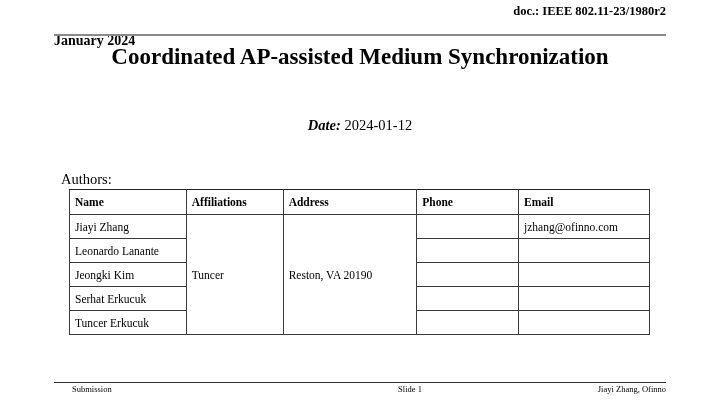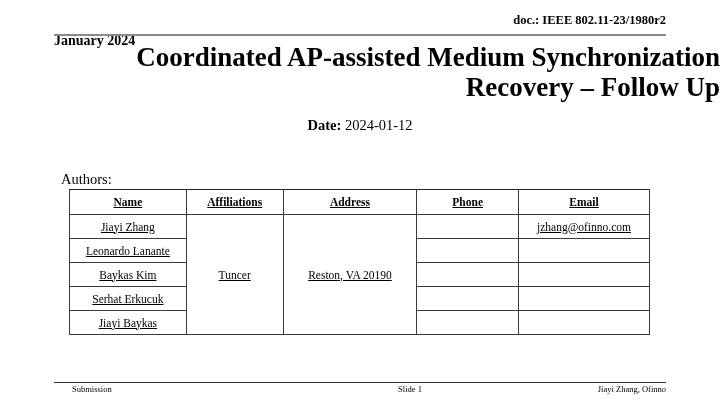--- a/index.html
+++ b/index.html
@@ -18,73 +18,72 @@
     .hdr-left {
       position: absolute;
       left: 54px;
       top: 33px;
       font-size: 14px;
       font-weight: bold;
     }
     .hdr-right {
       position: absolute;
       right: 54px;
-      top: 13px;
+      top: 4px;
       font-size: 12.5px;
       font-weight: bold;
     }
     .hdr-rule {
       position: absolute;
       left: 54px;
       top: 34px;
       width: 612px;
       height: 0;
       border-top: 2px solid #8a8a8a;
     }
     .title {
       position: absolute;
       left: 0;
       width: 720px;
       top: 42px;
-      text-align: right;
-      font-size: 27px;
+      text-align: center;
+      font-size: 23px;
       font-weight: bold;
       line-height: 30px;
     }
     .date {
       position: absolute;
       left: 0;
       width: 720px;
       top: 117px;
       text-align: center;
       font-size: 14.5px;
     }
-    .date b { font-weight: bold; }
+    .date b { font-weight: bold; font-style: italic; }
     .authors-label {
       position: absolute;
       left: 61px;
       top: 152px;
       font-size: 14.5px;
       margin-top: 19px;
     }
     table.authors {
       position: absolute;
       left: 69px;
       top: 189px;
       width: 581px;
       border-collapse: collapse;
       font-size: 11.5px;
     }
     table.authors td, table.authors th {
       border: 1px solid #3a3a3a;
       padding: 0 5px;
       height: 23px;
-      text-align: center;
+      text-align: left;
       vertical-align: middle;
-      text-decoration: underline;
     }
     table.authors th {
       font-weight: bold;
       height: 24px;
     }
     table.authors tr.header-row th { border-top: 1.5px solid #222; }
     .col-name { width: 106px; }
     .col-aff { width: 86px; }
     .col-addr { width: 123px; margin-left: 23px; }
     .col-phone { width: 91px; margin-left: 20px; }
@@ -107,21 +106,20 @@
   </style>
 </head>
 <body>
 
 <div class="hdr-left">January 2024</div>
 <div class="hdr-right">doc.: IEEE 802.11-23/1980r2</div>
 <div class="hdr-rule"></div>
 
 <div class="title">
   <div>Coordinated AP-assisted Medium Synchronization</div>
-  <div>Recovery – Follow Up</div>
 </div>
 
 <div class="date">
   <b>Date:</b>
   <span>2024-01-12</span>
 </div>
 
 <div class="authors-label">Authors:</div>
 
 <table class="authors">
@@ -139,31 +137,31 @@
     <td rowspan="5">Reston, VA 20190</td>
     <td></td>
     <td>jzhang@ofinno.com</td>
   </tr>
   <tr>
     <td>Leonardo Lanante</td>
     <td></td>
     <td></td>
   </tr>
   <tr>
-    <td>Baykas Kim</td>
+    <td>Jeongki Kim</td>
     <td></td>
     <td></td>
   </tr>
   <tr>
     <td>Serhat Erkucuk</td>
     <td></td>
     <td></td>
   </tr>
   <tr>
-    <td>Jiayi Baykas</td>
+    <td>Tuncer Erkucuk</td>
     <td></td>
     <td></td>
   </tr>
 </tbody>
   </table>
 
 <div class="ftr-rule"></div>
 <div class="ftr ftr-left">Submission</div>
 <div class="ftr ftr-center">Slide 1</div>
 <div class="ftr ftr-right">Jiayi Zhang, Ofinno</div>

